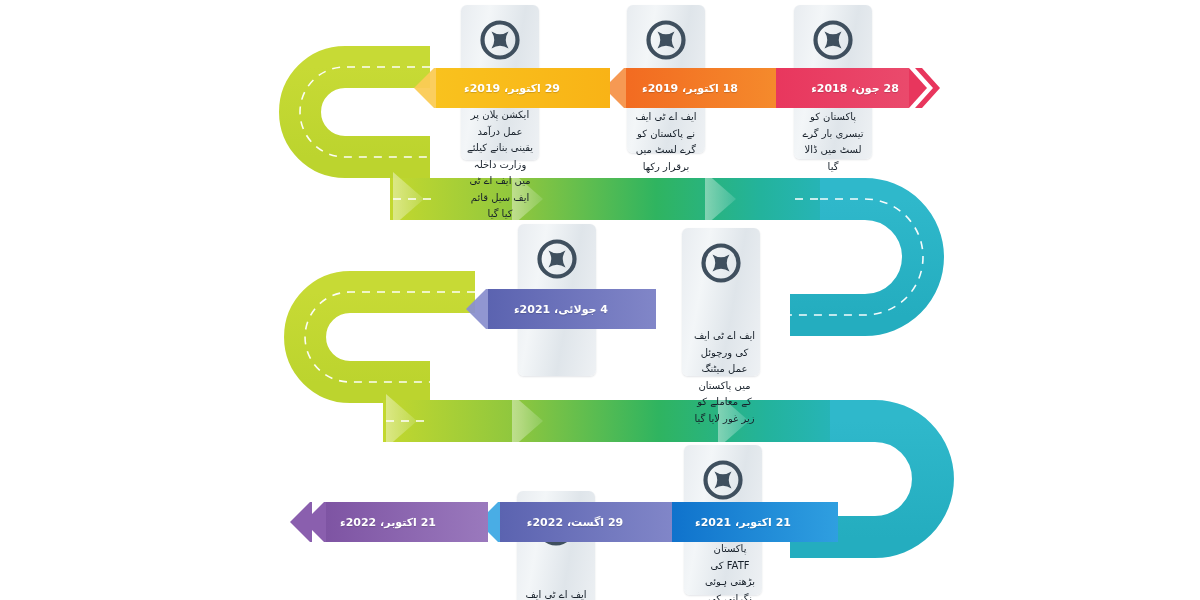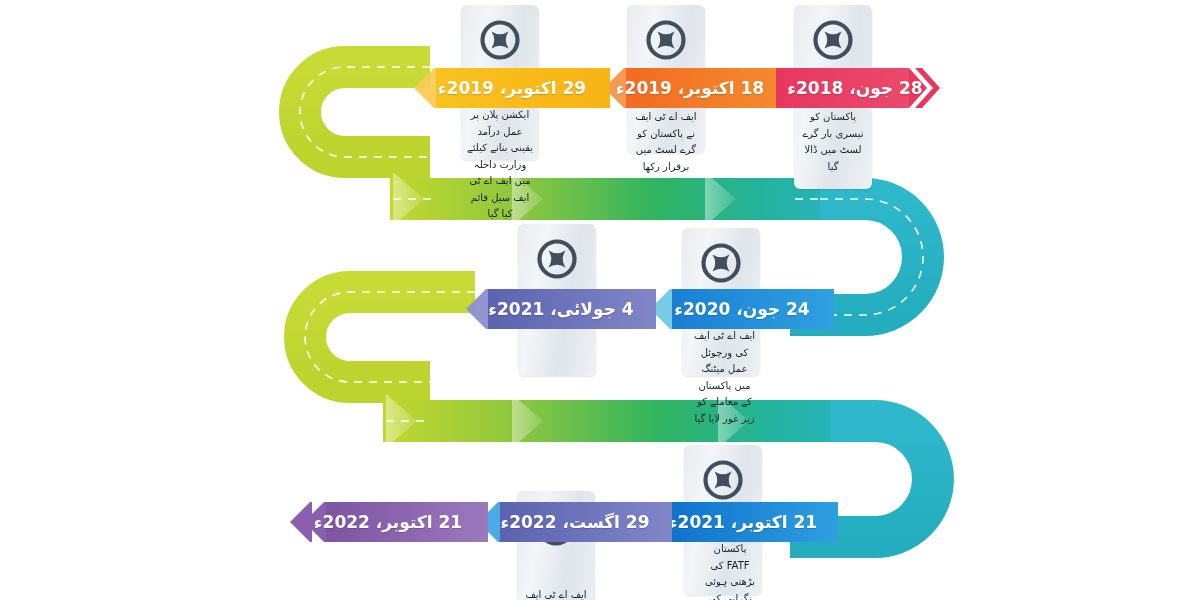--- a/index.html
+++ b/index.html
@@ -31,21 +31,21 @@
   
   .ribbon{
     position:absolute;height:40px;z-index:8;
     display:flex;align-items:center;justify-content:center;
   }
   .ribbon .body{
     position:absolute;inset:0;
   }
   .ribbon .label{
     position:relative;z-index:3;color:#ffffff;
-    font-size:17px;font-weight:bold;letter-spacing:.2px;
+    font-size:11px;font-weight:bold;letter-spacing:.2px;
     direction:rtl;white-space:nowrap;
     text-shadow:0 1px 1px rgba(0,0,0,.18);
     font-family:"DejaVu Sans","Liberation Sans",sans-serif;
   }
 </style>
 </head>
 <body>
 
 <div id="stage">
 
@@ -111,21 +111,21 @@
     <line x1="386" y1="421" x2="424" y2="421" stroke="#ffffff" stroke-width="1.6" stroke-dasharray="8 7"></line>
     <g>
       <path d="M 386 394 L 417 421 L 386 448 Z" fill="url(#chevLight)"></path>
       <path d="M 512 394 L 543 421 L 512 448 Z" fill="url(#chevLight)"></path>
       <path d="M 718 394 L 749 421 L 718 448 Z" fill="url(#chevLight)"></path>
     </g>
 
     <path d="M 830 421 L 875 421 A 58 58 0 0 1 875 537 L 790 537" fill="none" stroke="url(#gTealU)" stroke-width="42"></path>
   </svg>
 
-  <div class="card" style="left:794px;top:5px;height:184px;">
+  <div class="card" style="left:794px;top:5px;height:154px;">
     <span class="icon-wrap">
       <svg viewBox="0 0 46 46">
         <circle cx="23" cy="23" r="17.5" fill="none" stroke="#3f4f5e" stroke-width="4.2"></circle>
         <path d="M14.5 14.5 Q23 20 31.5 14.5 Q26 23 31.5 31.5 Q23 26 14.5 31.5 Q20 23 14.5 14.5 Z" fill="#3f4f5e"></path>
       </svg>
     </span>
     <div class="desc" style="top:104px;">پاکستان کو تیسری بار گرے لسٹ میں ڈالا گیا</div>
   </div>
 
   <div class="card" style="left:627px;top:5px;height:148px;">
@@ -203,33 +203,20 @@
 
   <div class="card" style="left:518px;top:224px;height:152px;">
     <span class="icon-wrap">
       <svg viewBox="0 0 46 46">
         <circle cx="23" cy="23" r="17.5" fill="none" stroke="#3f4f5e" stroke-width="4.2"></circle>
         <path d="M14.5 14.5 Q23 20 31.5 14.5 Q26 23 31.5 31.5 Q23 26 14.5 31.5 Q20 23 14.5 14.5 Z" fill="#3f4f5e"></path>
       </svg>
     </span>
   </div>
 
-  <div class="ribbon" style="left:650px;top:289px;width:184px;">
-    <svg class="body" viewBox="0 0 184 40" preserveAspectRatio="none">
-      <defs>
-          <linearGradient id="rb4" x1="0" y1="0" x2="1" y2="0">
-        <stop offset="0%" stop-color="#1a7fd4"></stop>
-            <stop offset="100%" stop-color="#2fa0e0"></stop>
-      </linearGradient>
-        </defs>
-      <path d="M22 0 H184 V40 H22 Z" fill="url(#rb4)"></path>
-      <path d="M22 -2 L22 42 L0 20 Z" fill="#6fc9e2" opacity=".95"></path>
-    </svg>
-    <span class="label">24 جون، 2020ء</span>
-  </div>
 
   <div class="ribbon" style="left:466px;top:289px;width:190px;">
     <svg class="body" viewBox="0 0 190 40" preserveAspectRatio="none">
       <defs>
           <linearGradient id="rb5" x1="0" y1="0" x2="1" y2="0">
         <stop offset="0%" stop-color="#5b63b0"></stop>
             <stop offset="100%" stop-color="#8186c8"></stop>
       </linearGradient>
         </defs>
       <path d="M22 0 H190 V40 H22 Z" fill="url(#rb5)"></path>

